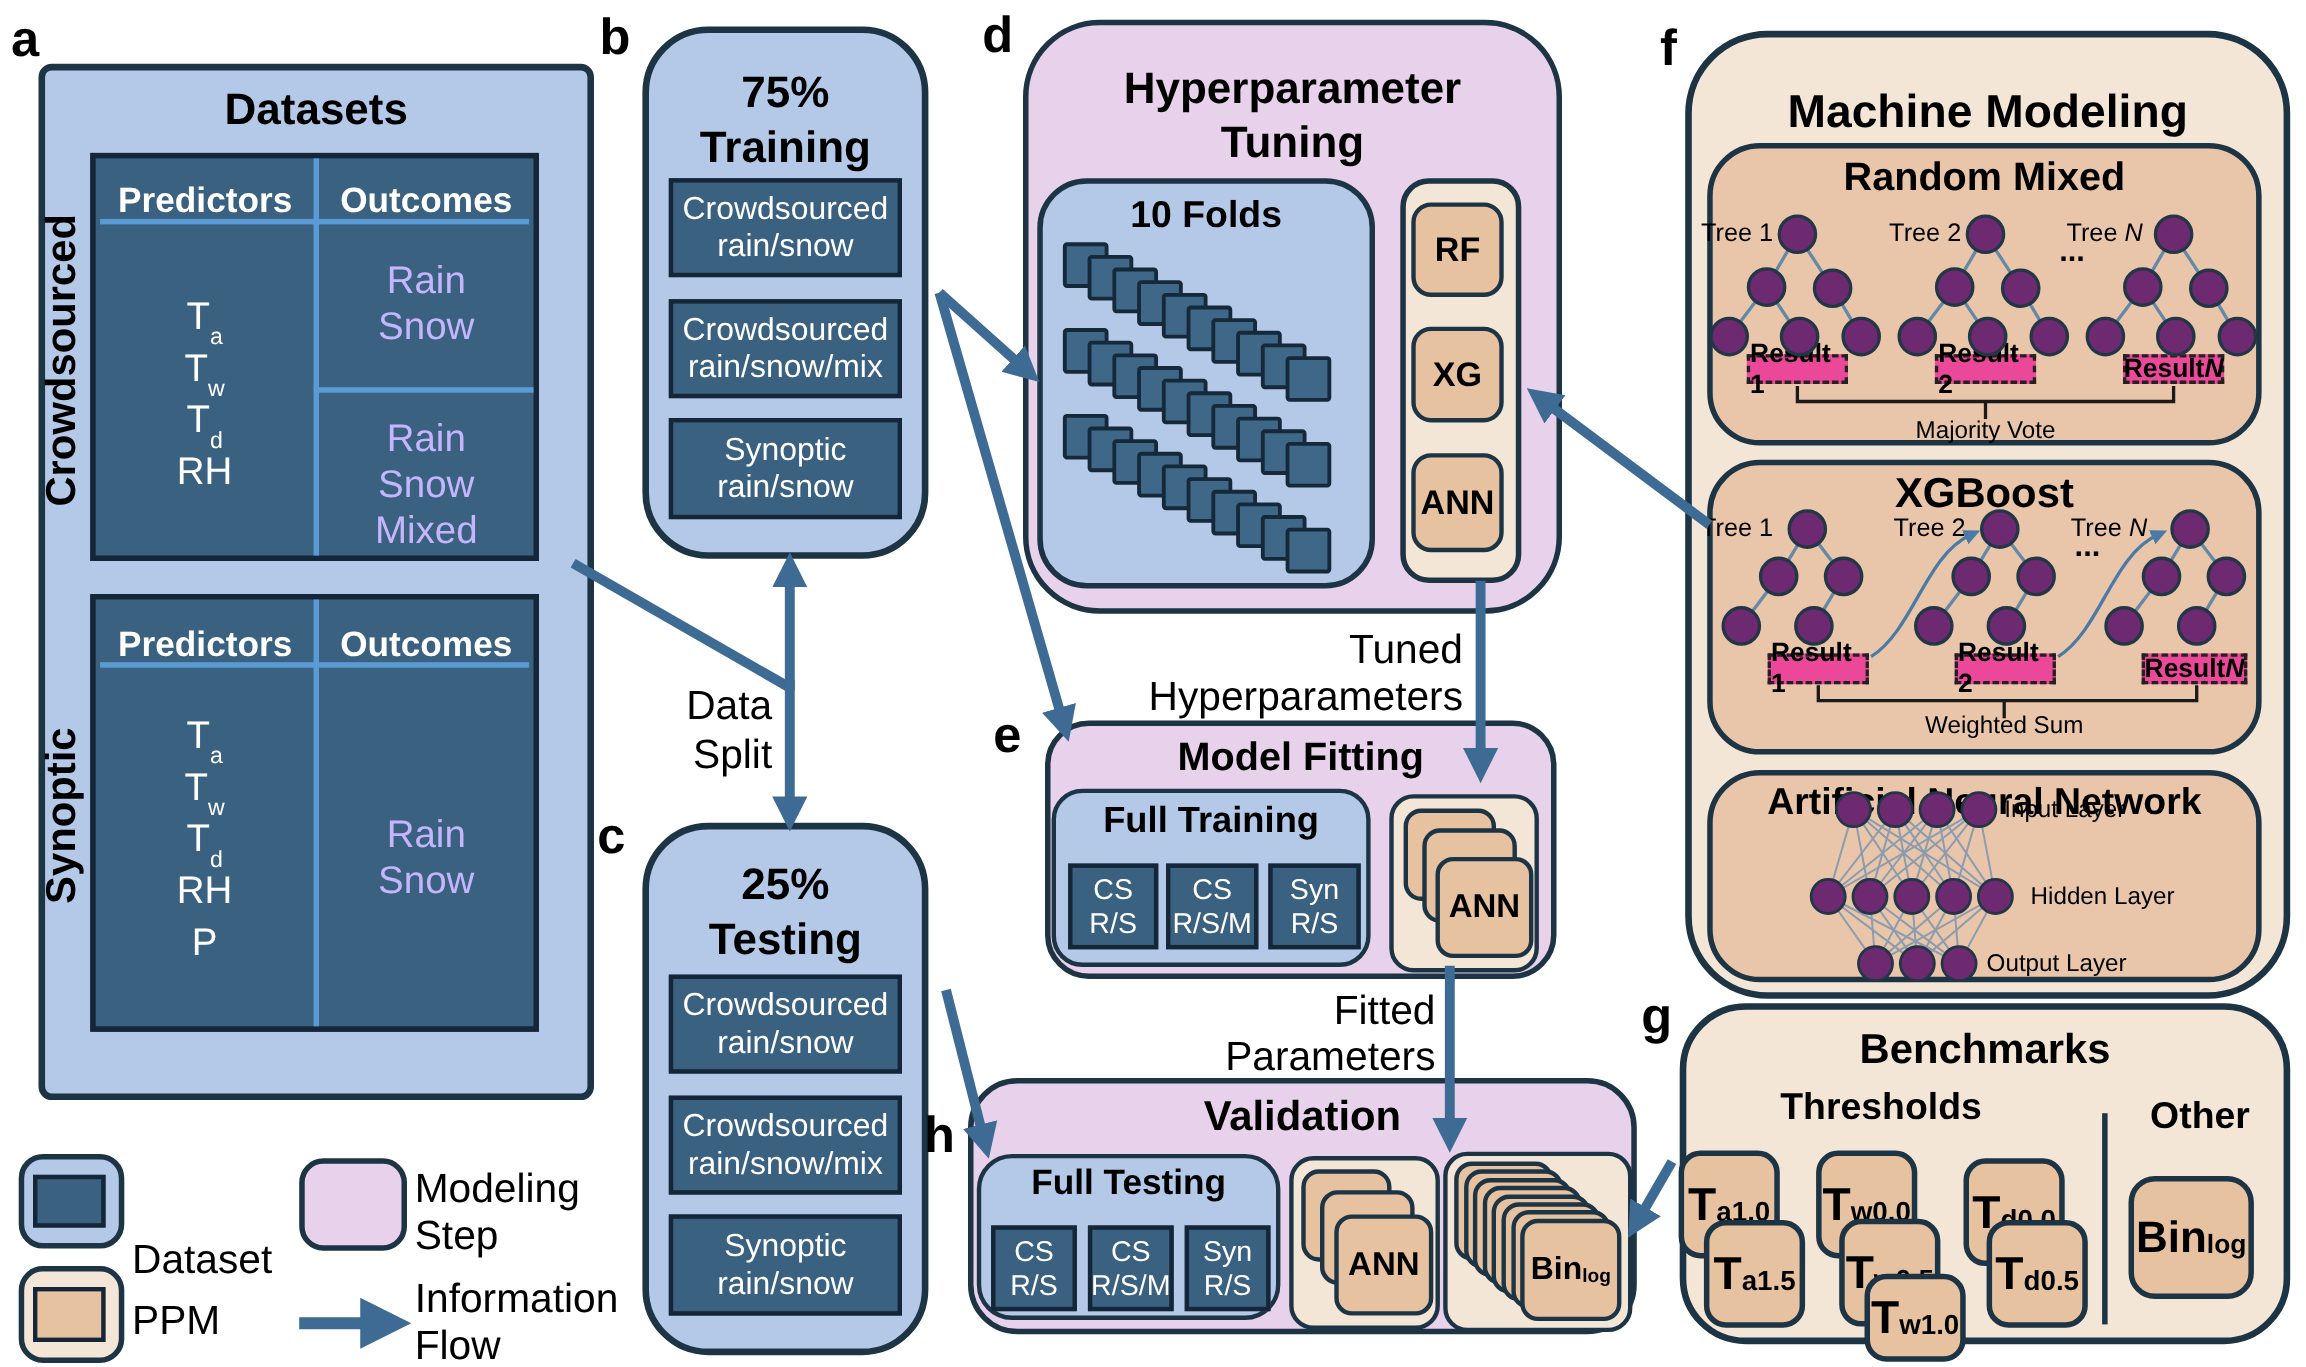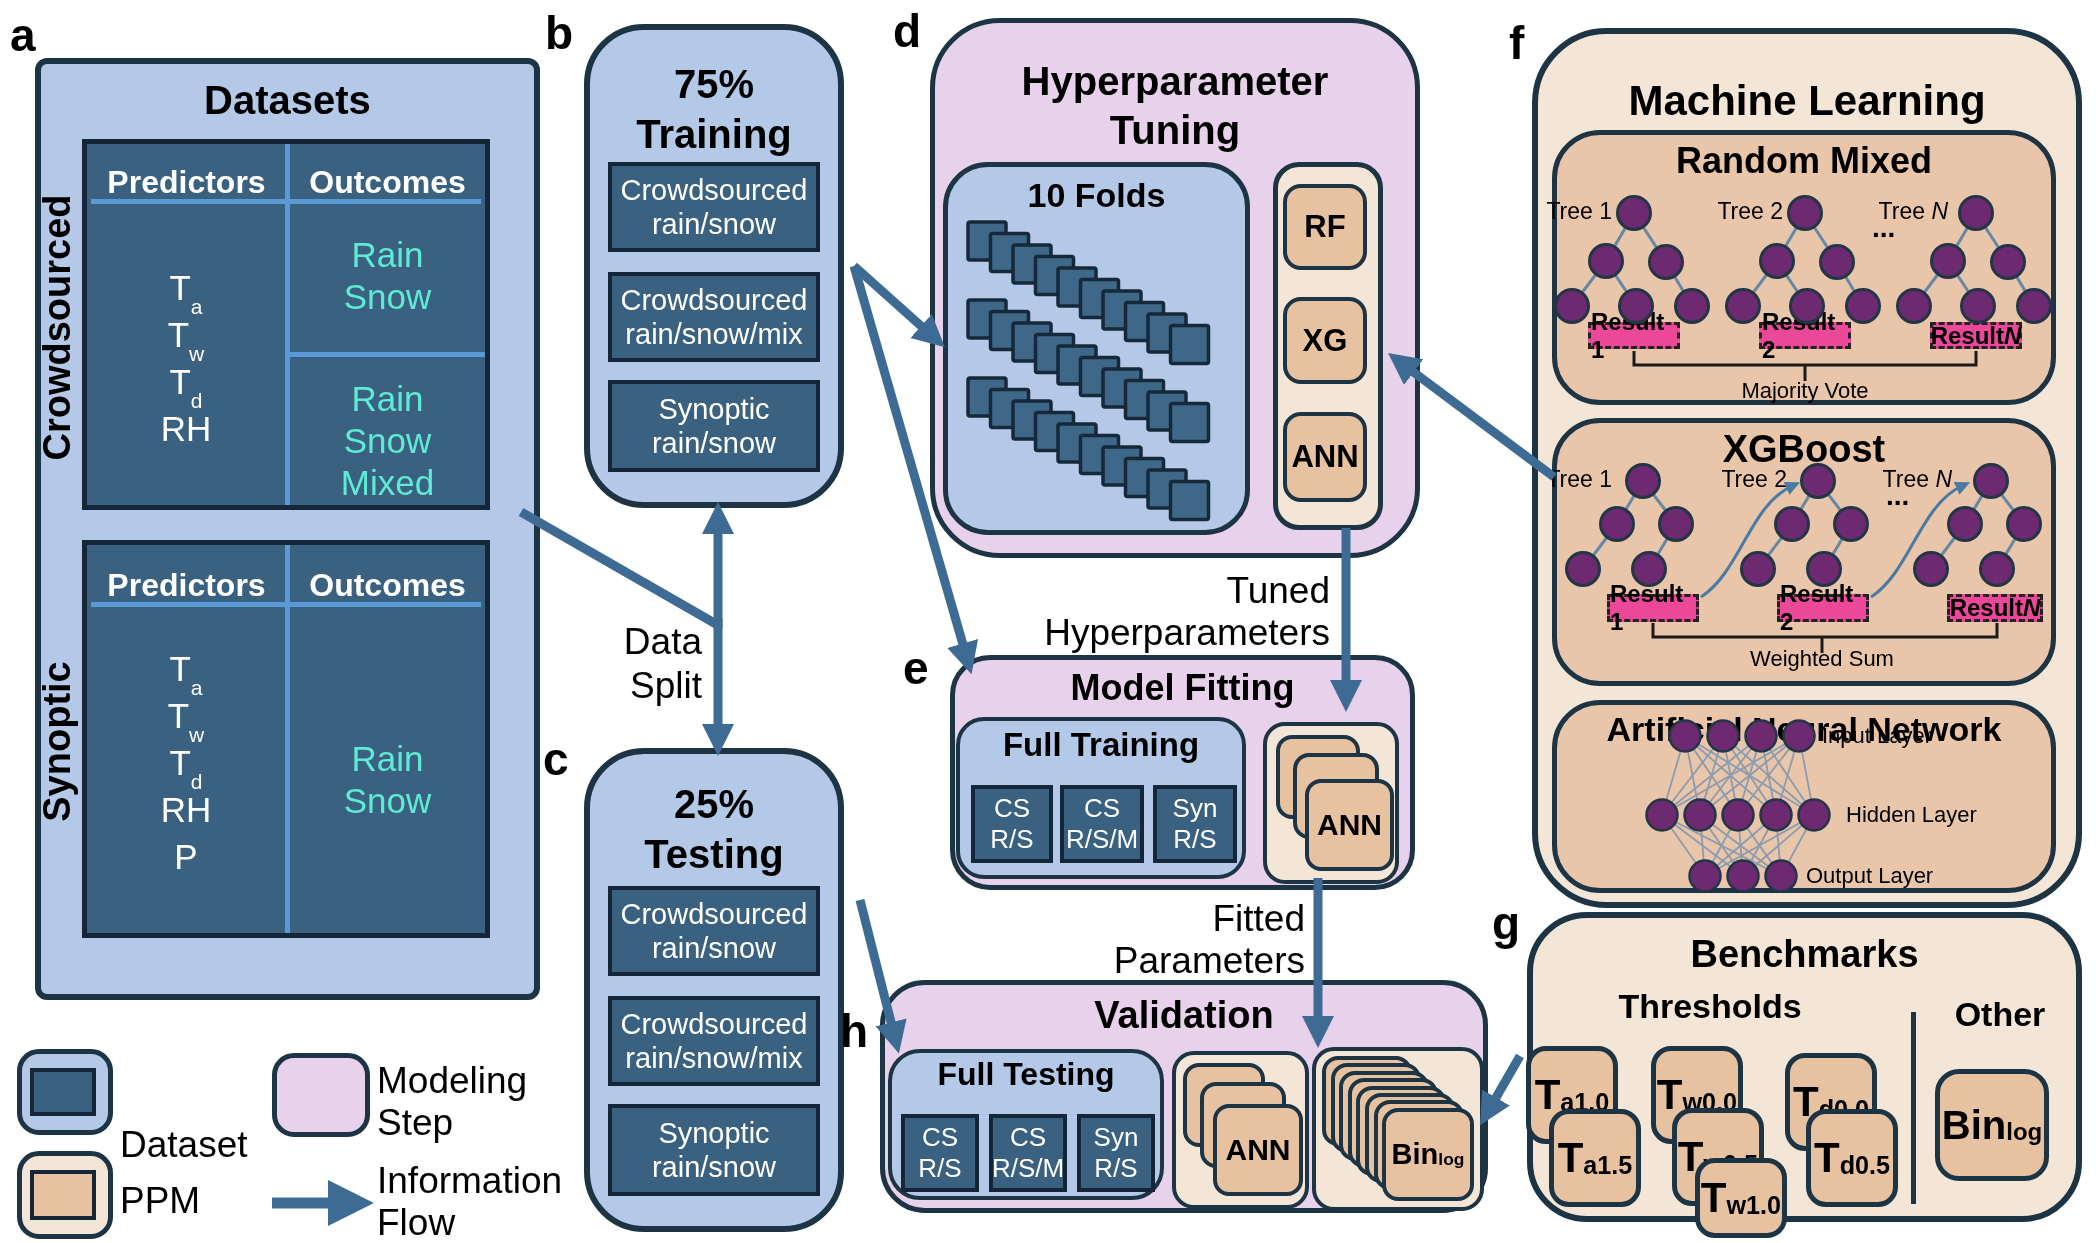--- a/index.html
+++ b/index.html
@@ -12,21 +12,21 @@
   .pink{background:#e8d1eb}
   .tanl{background:#f4e6d7}
   .bold{font-weight:bold}
   .tag{position:absolute;font-size:46px;font-weight:bold;line-height:1}
   .ttl{position:absolute;font-weight:bold;text-align:center;line-height:1.1}
   .rot{position:absolute;transform:rotate(-90deg);font-weight:bold;white-space:nowrap;text-align:center;font-size:38px}
   .tbl{position:absolute;background:#3a617f;border:5px solid #142638}
   .thead{position:absolute;color:#fff;font-weight:bold;font-size:32px;text-align:center}
   .tline{position:absolute;background:#5b9bd5}
   .tvals{position:absolute;color:#fff;font-size:35px;text-align:center;line-height:47px}
-  .ovals{position:absolute;color:#5eead4;font-size:35px;text-align:center;line-height:42px}
+  .ovals{position:absolute;color:#c4b5fd;font-size:35px;text-align:center;line-height:42px}
   .dkbox{position:absolute;background:#3a617f;border:4px solid #142638;color:#fff;display:flex;align-items:center;justify-content:center;text-align:center;font-size:29px;line-height:34px}
   .sqcell{position:absolute;background:#3a617f;border:4px solid #142638;color:#fff;display:flex;align-items:center;justify-content:center;text-align:center;font-size:26px;line-height:31px}
   .tcol{position:absolute;background:#f4e6d7;border:5px solid #1d3445;border-radius:26px}
   .mbox{position:absolute;background:#e7c2a1;border:4px solid #1d3445;border-radius:18px;display:flex;align-items:center;justify-content:center;font-weight:bold;font-size:31px}
   .scard{position:absolute;background:#e7c2a1;border:4px solid #1d3445;border-radius:16px;display:flex;align-items:center;justify-content:center;font-weight:bold;font-size:30px}
   .tcard{position:absolute;background:#e7c2a1;border:5px solid #1d3445;border-radius:20px;display:flex;align-items:center;justify-content:center;font-weight:bold;font-size:42px}
   .subpanel{position:absolute;background:#e9c6a9;border:5px solid #1d3445;border-radius:48px}
   .rbox{position:absolute;background:#ec4899;border:3px dashed #222;font-weight:bold;font-size:24px;display:flex;align-items:center;justify-content:center}
   .treelab{position:absolute;font-size:23px;text-align:right}
   .laylab{position:absolute;font-size:22px}
@@ -203,21 +203,21 @@
         <div class="scard" style="left: 57.6px; top: 49.4px; width: 90px; height: 90px;"></div>
         <div class="scard" id="bin-front" style="left:66px;top:57px;width:92px;height:93px;font-size:29px">
           <span>Bin</span>
           <sub class="s">log</sub>
         </div>
     </div>
   </div>
 
   <div class="tag" style="left:1509px;top:20px">f</div>
   <div class="panel tanl" style="left:1532px;top:28px;width:550px;height:880px;border-radius:75px">
-    <div class="ttl" style="left:0;top:44px;width:538px;font-size:42px">Machine Learning</div>
+    <div class="ttl" style="left:0;top:44px;width:538px;font-size:42px">Machine Modeling</div>
     <div class="subpanel" style="left:14px;top:96px;width:504px;height:275px">
       <div class="ttl" style="left:0;top:6px;width:494px;font-size:36px">Random Mixed</div>
     </div>
     <div class="subpanel" style="left:14px;top:384px;width:504px;height:268px">
       <div class="ttl" style="left:0;top:6px;width:494px;font-size:38px">XGBoost</div>
     </div>
     <div class="subpanel" style="left:14px;top:666px;width:504px;height:193px">
       <div class="ttl" style="left:0;top:6px;width:494px;font-size:34px">Artificial Neural Network</div>
     </div>
   </div>

